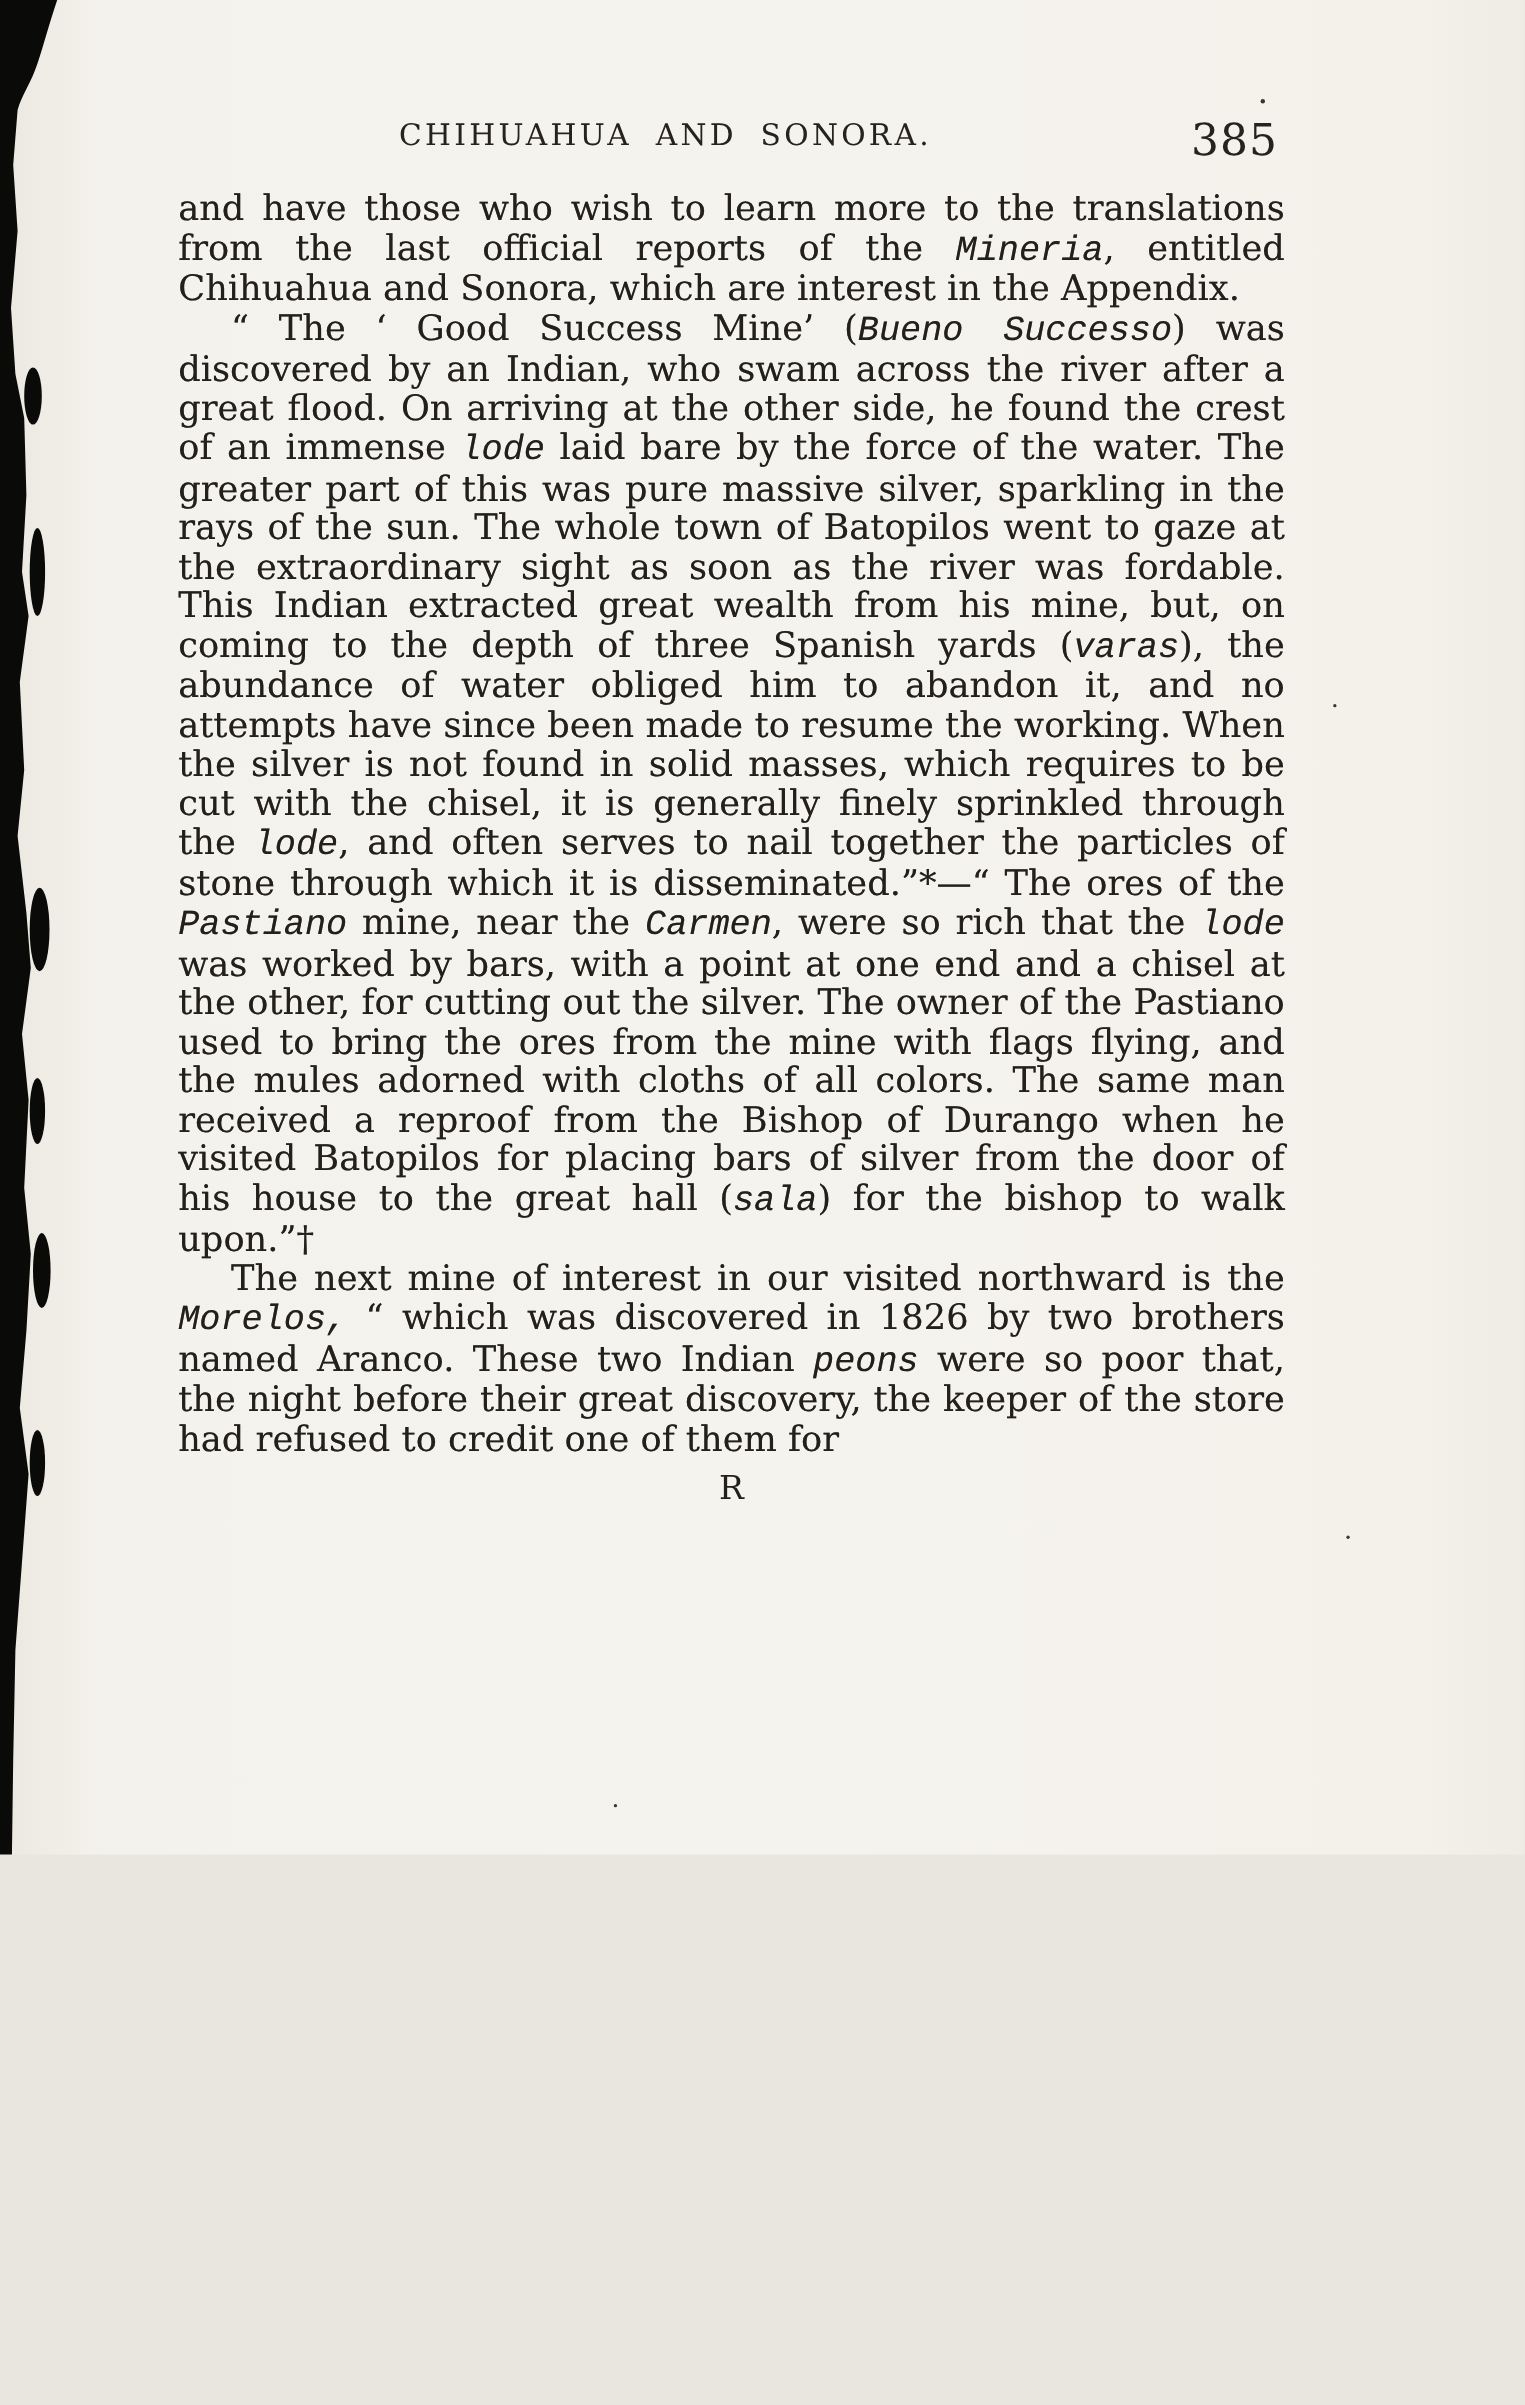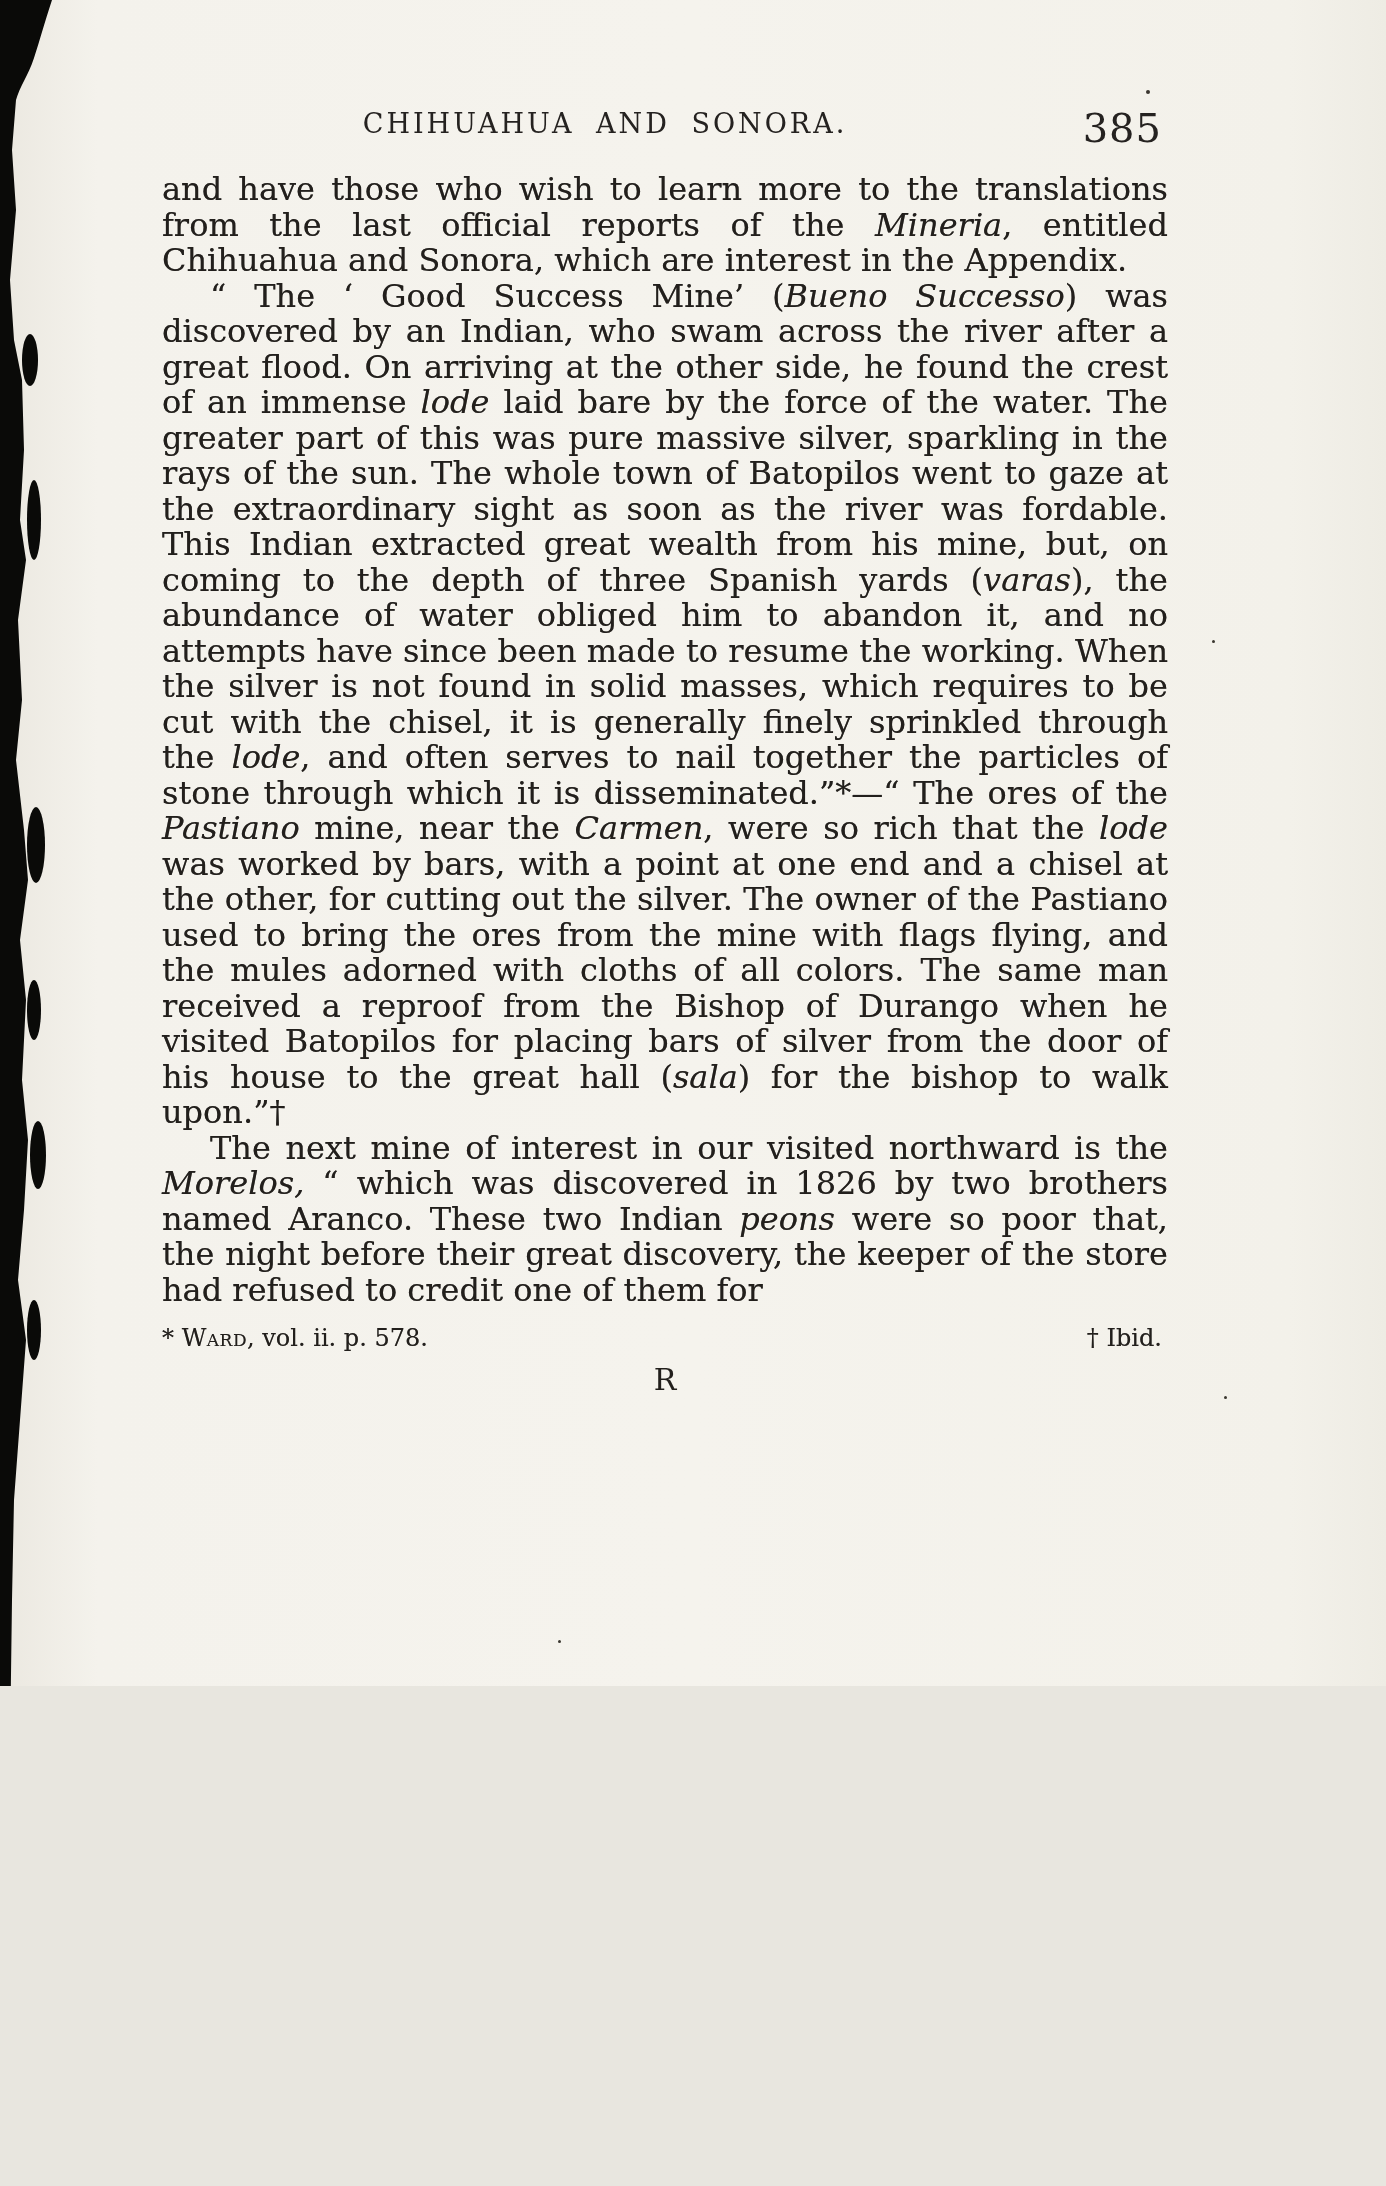--- a/index.html
+++ b/index.html
@@ -41,21 +41,21 @@
     letter-spacing:1px;
   }
   .body-text { }
   .para {
     font-size:32px;
     line-height:35.5px;
     text-align:justify;
     text-shadow: 0 0 0.4px rgba(20,18,15,0.55);
   }
   .para.indent { text-indent:1.5em; }
-  .it { font-style:italic; }
+  .it { font-style:italic;font-family:Liberation Mono, monospace; }
   .sc { font-variant:small-caps; letter-spacing:0.5px; }
   .footnotes {
     display:flex;
     justify-content:space-between;
     align-items:baseline;
     margin-top:16px;
     padding-right:6px;
     font-size:24px;
     text-shadow: 0 0 0.4px rgba(20,18,15,0.5);
   }
@@ -102,21 +102,17 @@
       <span class="title">CHIHUAHUA AND SONORA.</span>
       <span class="page-number">385</span>
     </div>
 
     <div class="body-text" id="paragraphs">
         <p class="para"><span>and have those who wish to learn more to the translations from the last official reports of the </span><span class="it">Mineria</span><span>, entitled Chihuahua and Sonora, which are interest in the Appendix.</span></p>
         <p class="para indent"><span>“ The ‘ Good Success Mine’ (</span><span class="it">Bueno Successo</span><span>) was discovered by an Indian, who swam across the river after a great flood. On arriving at the other side, he found the crest of an immense </span><span class="it">lode</span><span> laid bare by the force of the water. The greater part of this was pure massive silver, sparkling in the rays of the sun. The whole town of Batopilos went to gaze at the extraordinary sight as soon as the river was fordable. This Indian extracted great wealth from his mine, but, on coming to the depth of three Spanish yards (</span><span class="it">varas</span><span>), the abundance of water obliged him to abandon it, and no attempts have since been made to resume the working. When the silver is not found in solid masses, which requires to be cut with the chisel, it is generally finely sprinkled through the </span><span class="it">lode</span><span>, and often serves to nail together the particles of stone through which it is disseminated.”*—“ The ores of the </span><span class="it">Pastiano</span><span> mine, near the </span><span class="it">Carmen</span><span>, were so rich that the </span><span class="it">lode</span><span> was worked by bars, with a point at one end and a chisel at the other, for cutting out the silver. The owner of the Pastiano used to bring the ores from the mine with flags flying, and the mules adorned with cloths of all colors. The same man received a reproof from the Bishop of Durango when he visited Batopilos for placing bars of silver from the door of his house to the great hall (</span><span class="it">sala</span><span>) for the bishop to walk upon.”†</span></p>
         <p class="para indent"><span>The next mine of interest in our visited northward is the </span><span class="it">Morelos,</span><span> “ which was discovered in 1826 by two brothers named Aranco. These two Indian </span><span class="it">peons</span><span> were so poor that, the night before their great discovery, the keeper of the store had refused to credit one of them for</span></p>
       </div>
 
-    <div class="footnotes">
-      <span id="footnote-left"><span>* </span><span class="sc">Ward</span><span>, vol. ii. p. 578.</span></span>
-      <span id="footnote-right"><span>† Ibid.</span></span>
-    </div>
 
     <div class="signature">R</div>
 
   </div>
 </div>
 
 </body></html>

